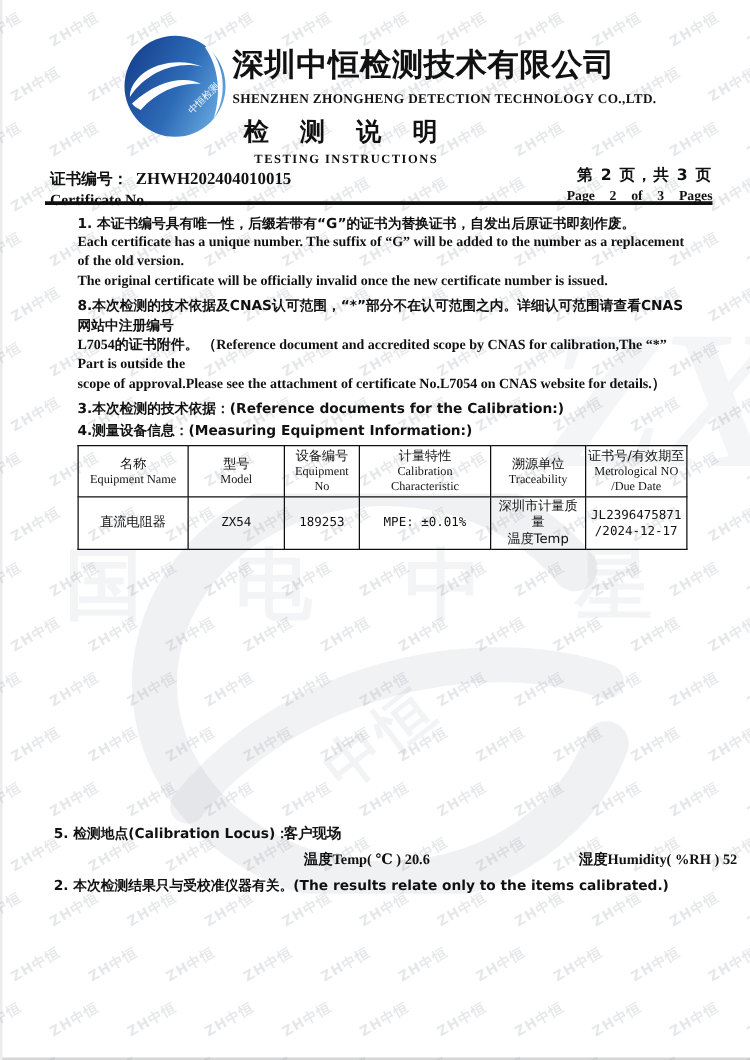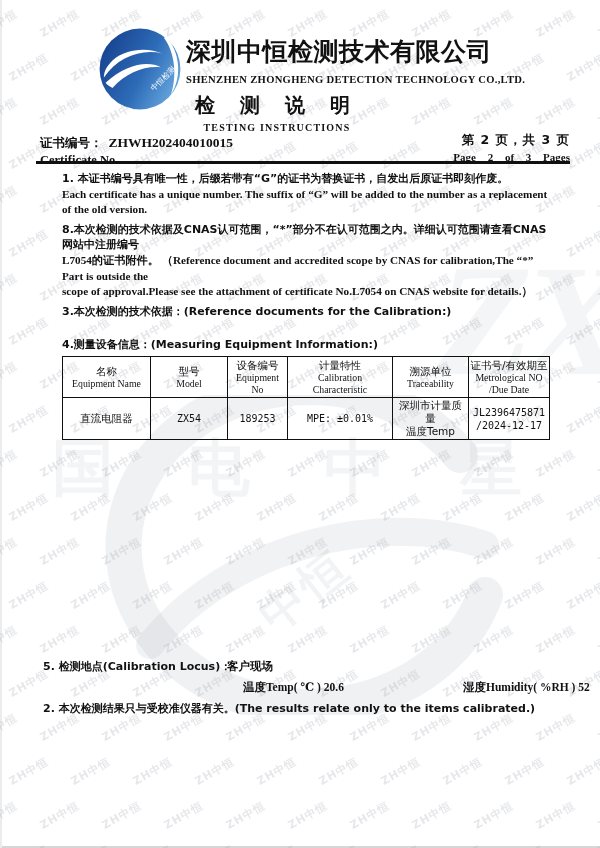--- a/index.html
+++ b/index.html
@@ -348,20 +348,21 @@
       <div class="cert-right">
         <div class="page-cn">第 2 页，共 3 页</div>
         <div class="page-en">Page 2 of 3 Pages</div>
       </div>
     </div>
     <div class="rule"></div>
 
     <div class="body-block">
       <p class="cn-line">1. 本证书编号具有唯一性，后缀若带有“G”的证书为替换证书，自发出后原证书即刻作废。</p>
       <p class="en-line">Each certificate has a unique number. The suffix of “G” will be added to the number as a replacement of the old version.</p>
+      <p class="en-line">The original certificate will be officially invalid once the new certificate number is issued.</p>
       <p class="cn-line gap-s">8.本次检测的技术依据及CNAS认可范围，“*”部分不在认可范围之内。详细认可范围请查看CNAS网站中注册编号</p>
       <p class="en-line">L7054的证书附件。 （Reference document and accredited scope by CNAS for calibration,The “*” Part is outside the</p>
       <p class="en-line">scope of approval.Please see the attachment of certificate No.L7054 on CNAS website for details.）</p>
       <p class="cn-line gap-s">3.本次检测的技术依据：(Reference documents for the Calibration:)</p>
     </div>
 
     <div class="sec4-label">4.测量设备信息：(Measuring Equipment Information:)</div>
     <table class="equip-table">
       <colgroup>
         <col style="width:88px">

